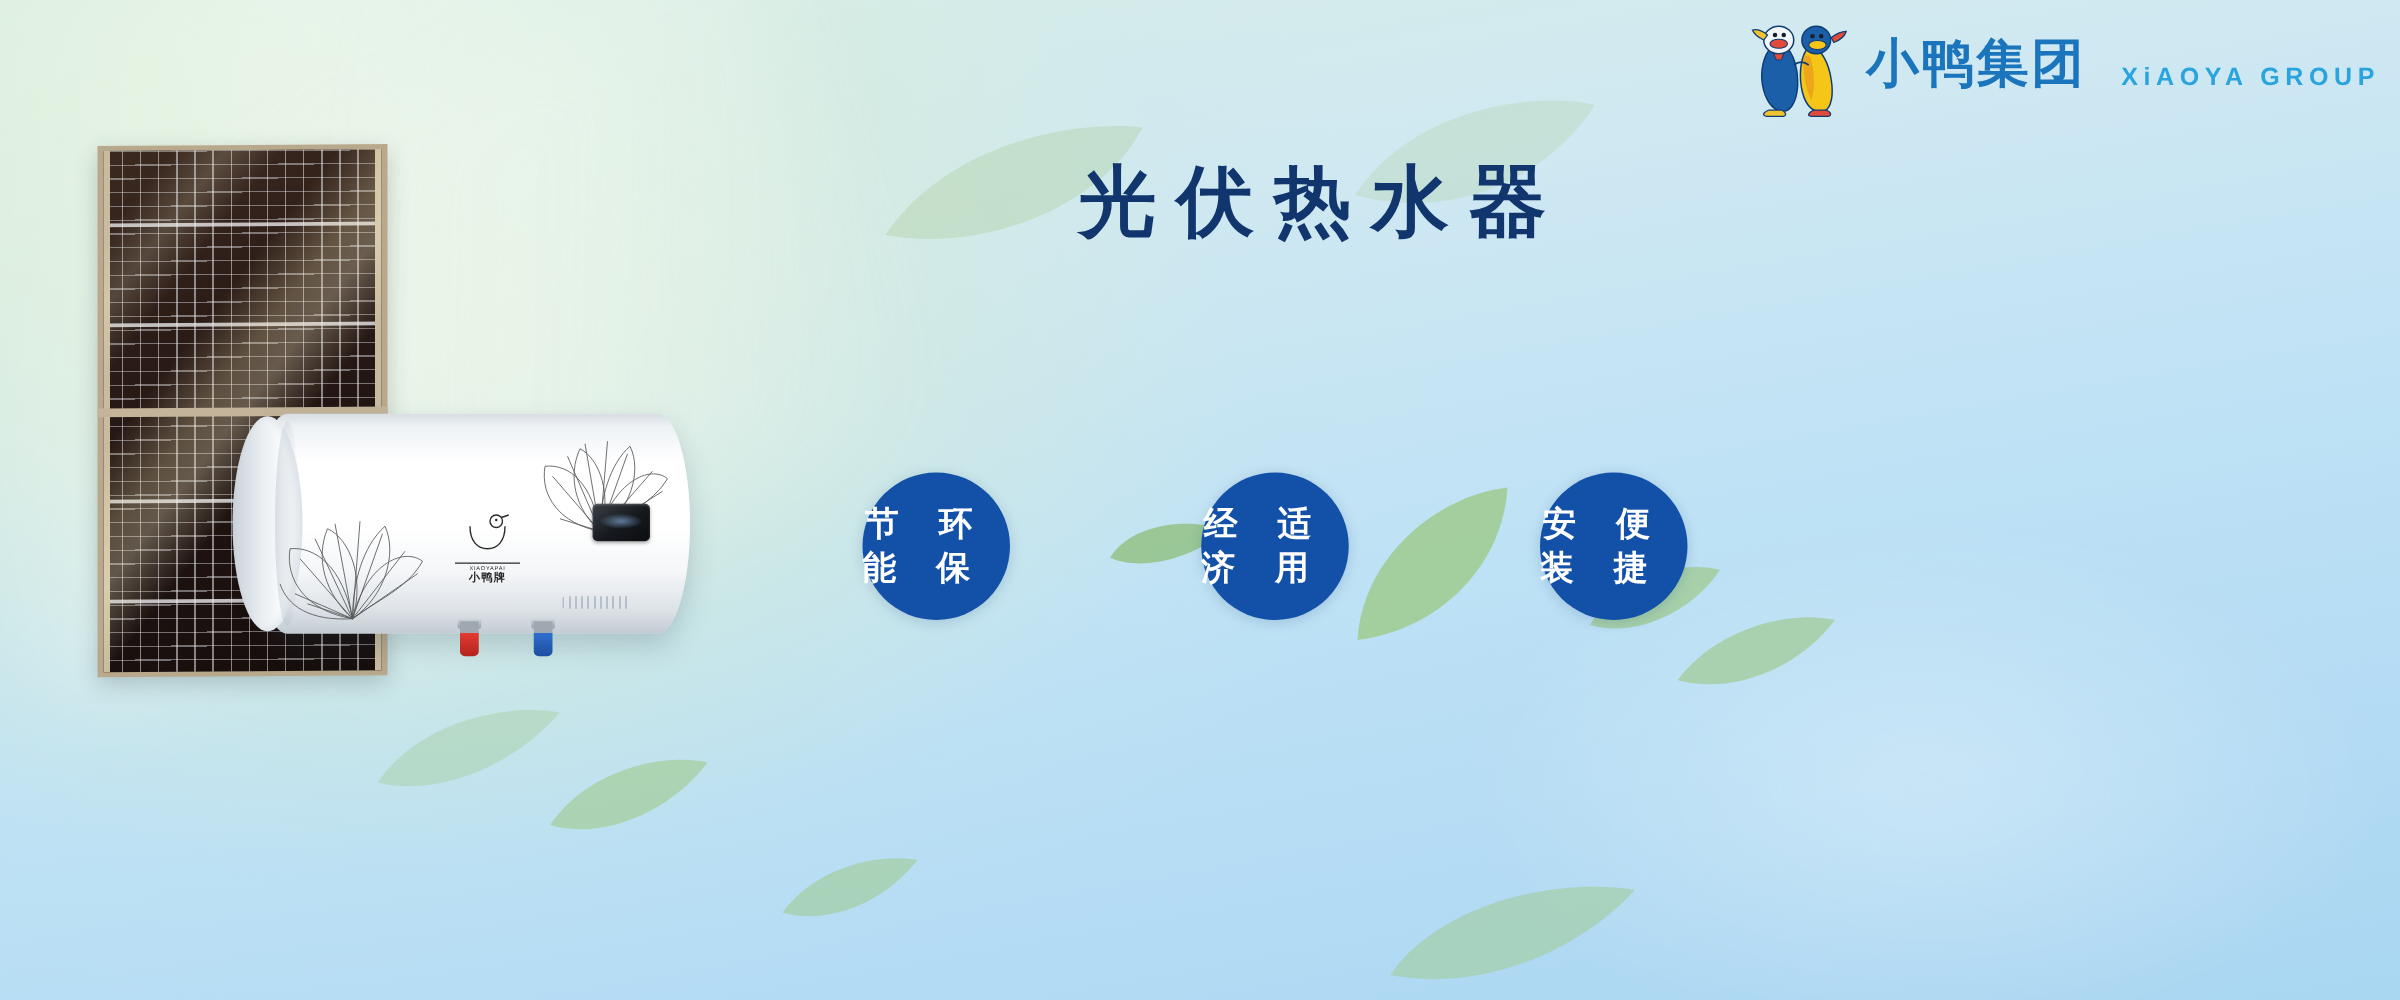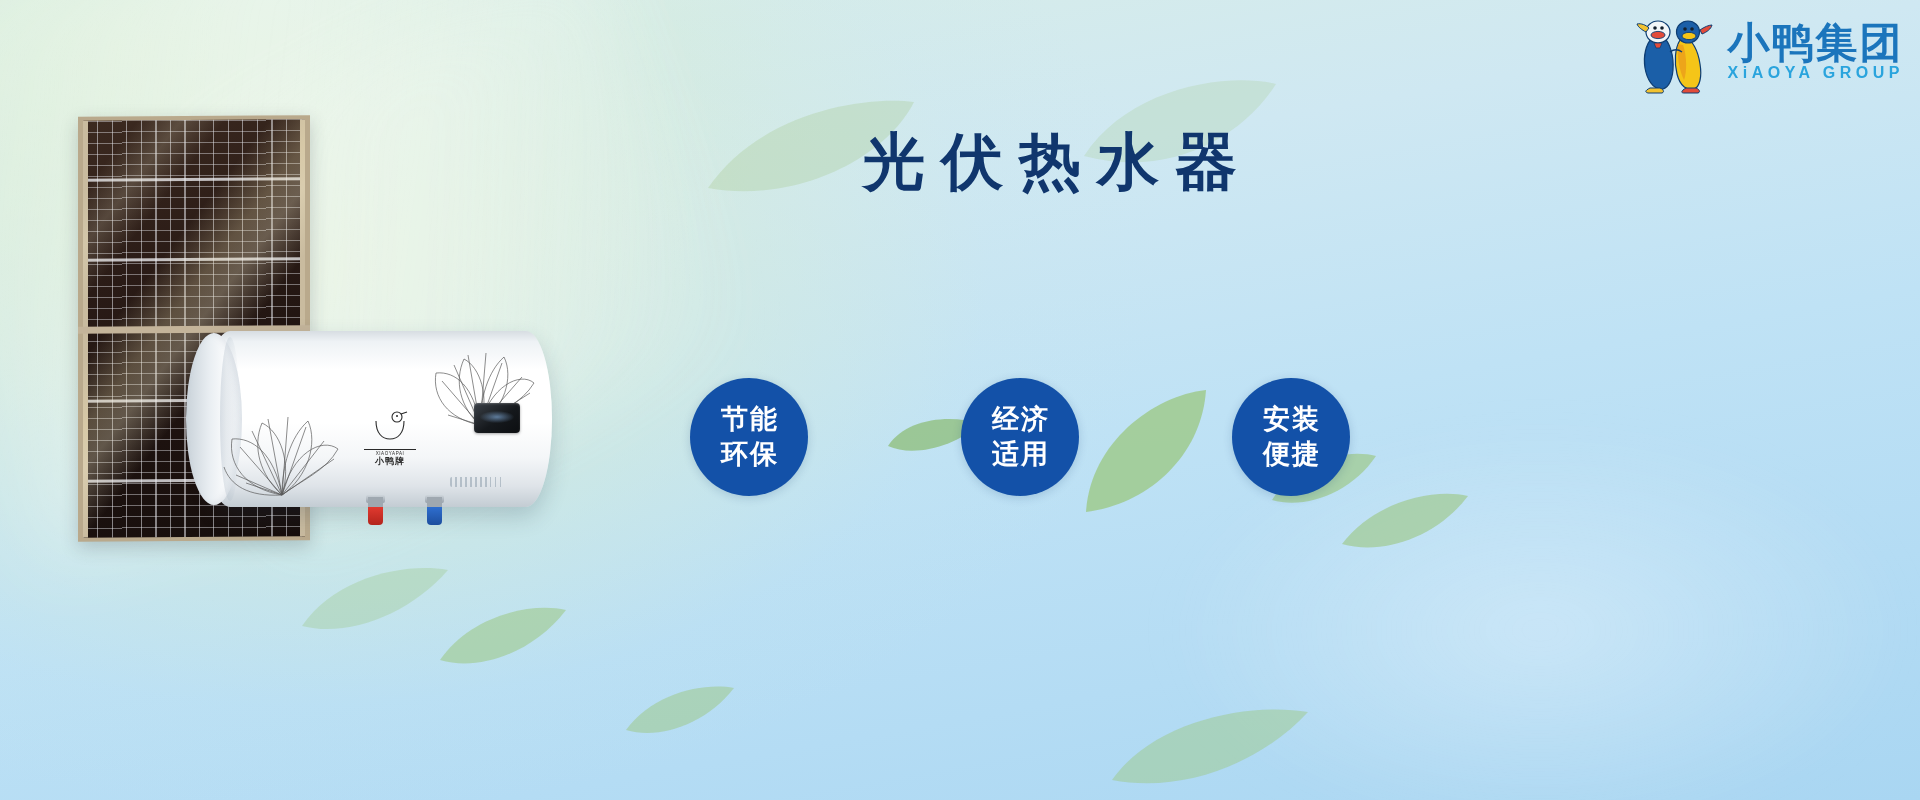--- a/index.html
+++ b/index.html
@@ -45,36 +45,36 @@
   
   .brand-logo {
     position: absolute;
     top: 8px;
     right: 16px;
     display: flex;
     align-items: center;
     gap: 10px;
   }
   .brand-mascots { width: 86px; height: 86px; flex: none; }
-  .brand-wordmark { display: flex; flex-direction: column; align-items: flex-start; }
+  .brand-wordmark { display: flex; align-items: flex-start; gap: 28px; }
   .brand-cn {
     font-size: 42px;
     font-weight: bold;
     color: #1b75bc;
     letter-spacing: 2px;
     line-height: 1;
     white-space: nowrap;
   }
   .brand-en {
-    font-size: 16px;
+    font-size: 20px;
     font-weight: bold;
     color: #2aa4dd;
     letter-spacing: 4.5px;
     line-height: 1;
-    margin-top: 1px;
+    margin-top: 22px;
     white-space: nowrap;
   }
 
   
   .copy-block {
     position: absolute;
     left: 700px;
     top: 128px;
     width: 700px;
     text-align: center;
@@ -109,21 +109,21 @@
     justify-content: space-between;
     align-items: center;
   }
   .badge {
     width: 118px;
     height: 118px;
     border-radius: 50%;
     background: #1351a8;
     color: #ffffff;
     display: flex;
-    flex-direction: column;
+    flex-direction: row;
     align-items: center;
     justify-content: center;
     font-size: 27px;
     font-weight: bold;
     letter-spacing: 2px;
     line-height: 1.28;
     box-shadow: 0 2px 10px rgba(14,54,110,0.18);
   }
   .badge span { display: block; text-indent: 2px; }
 

